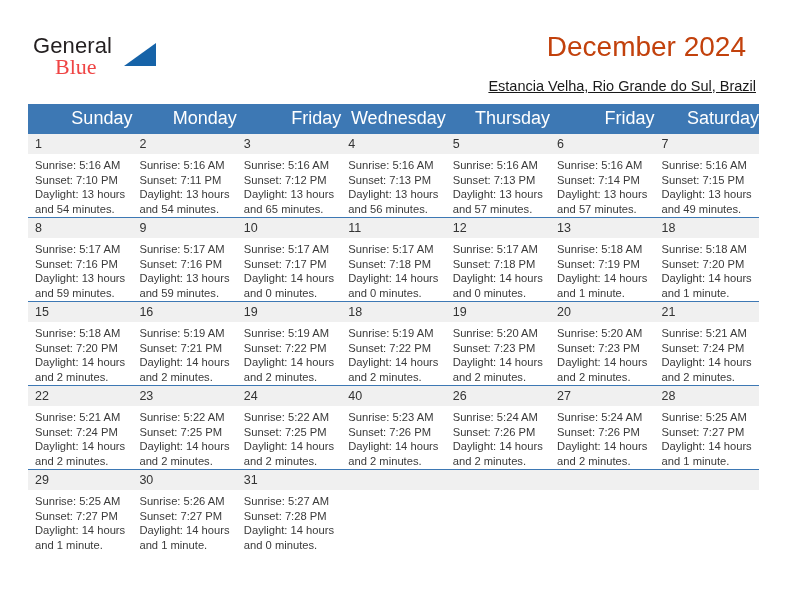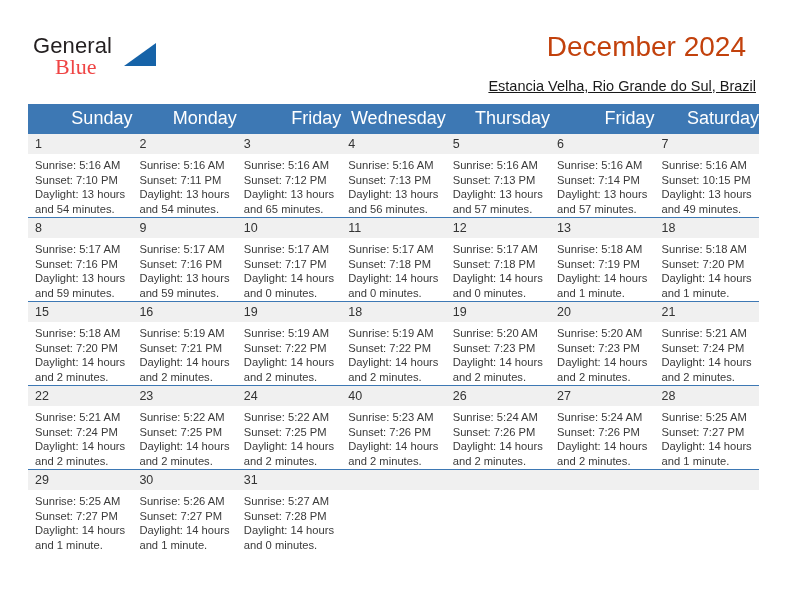--- a/index.html
+++ b/index.html
@@ -258,21 +258,21 @@
               </div>
             </div>
           </td>
         <td>
             <div class="cell">
               <div class="daynum-band">
                 <span class="daynum">7</span>
               </div>
               <div class="cell-body">
                 <div class="cell-line">Sunrise: 5:16 AM</div>
-                <div class="cell-line">Sunset: 10:15 PM</div>
+                <div class="cell-line">Sunset: 7:15 PM</div>
                 <div class="cell-line">Daylight: 13 hours</div>
                 <div class="cell-line">and 49 minutes.</div>
               </div>
             </div>
           </td>
       </tr>
 
       <tr class="week-row">
         <td>
             <div class="cell">

